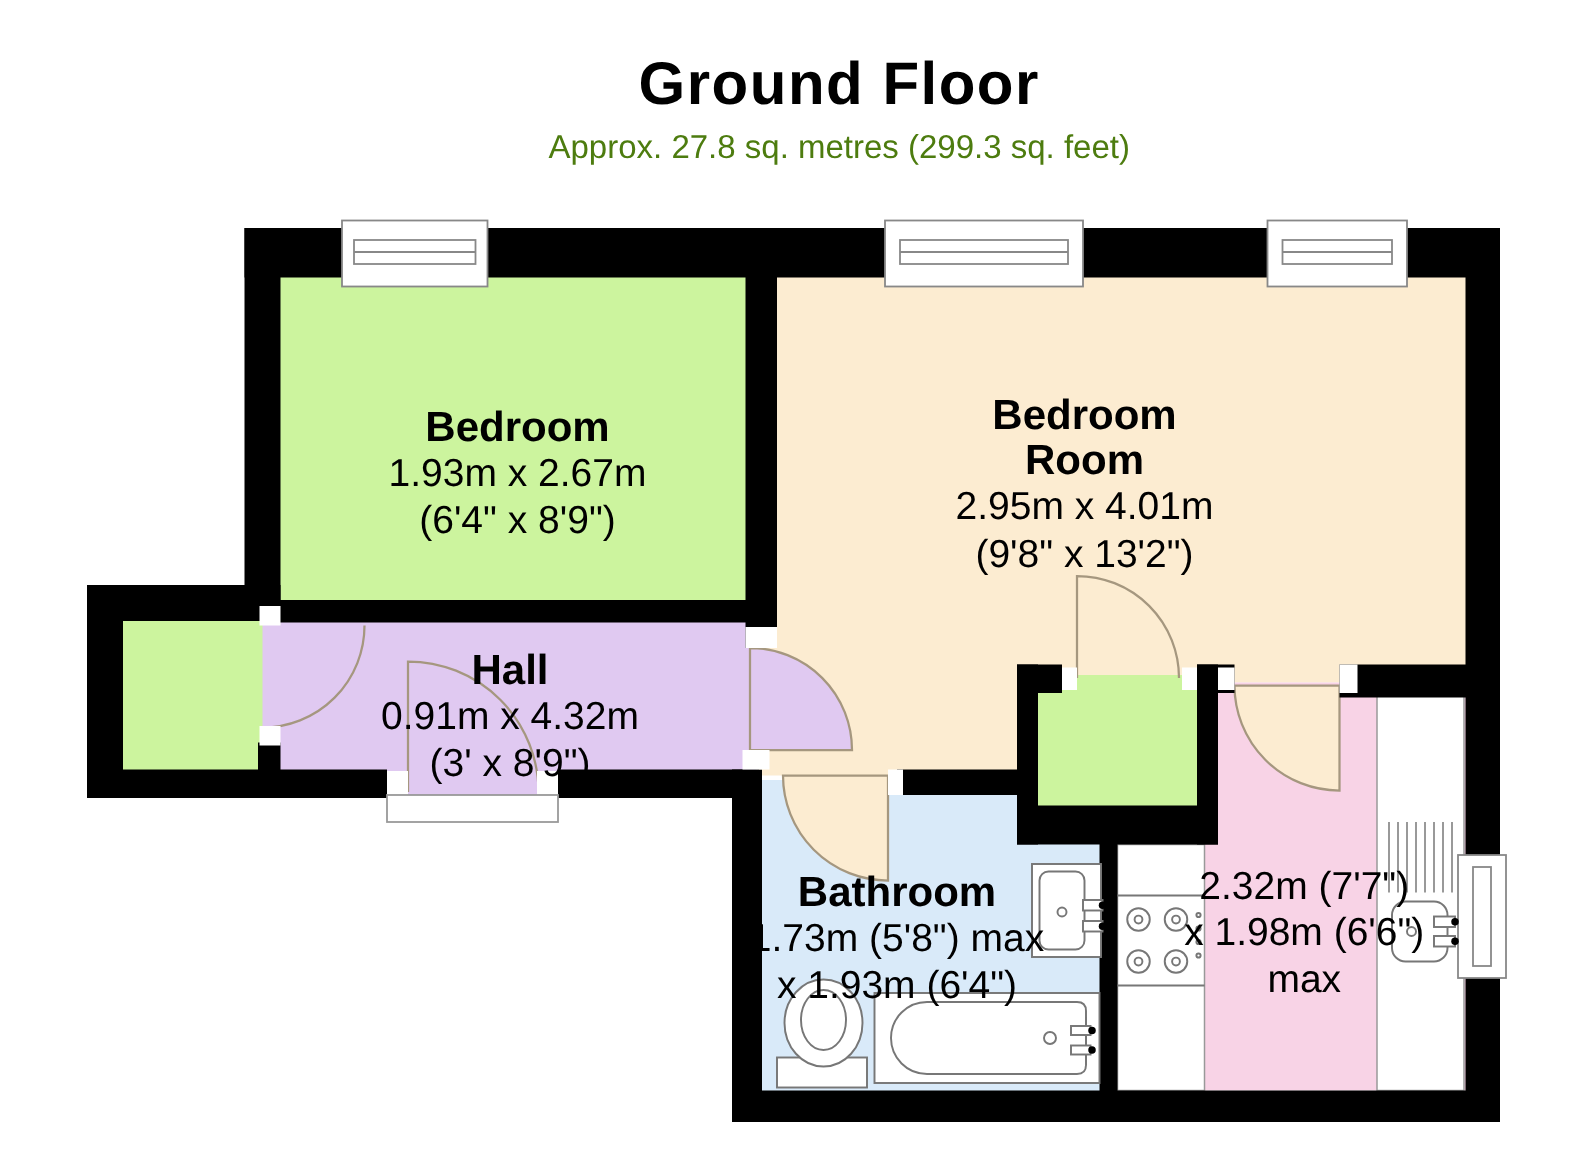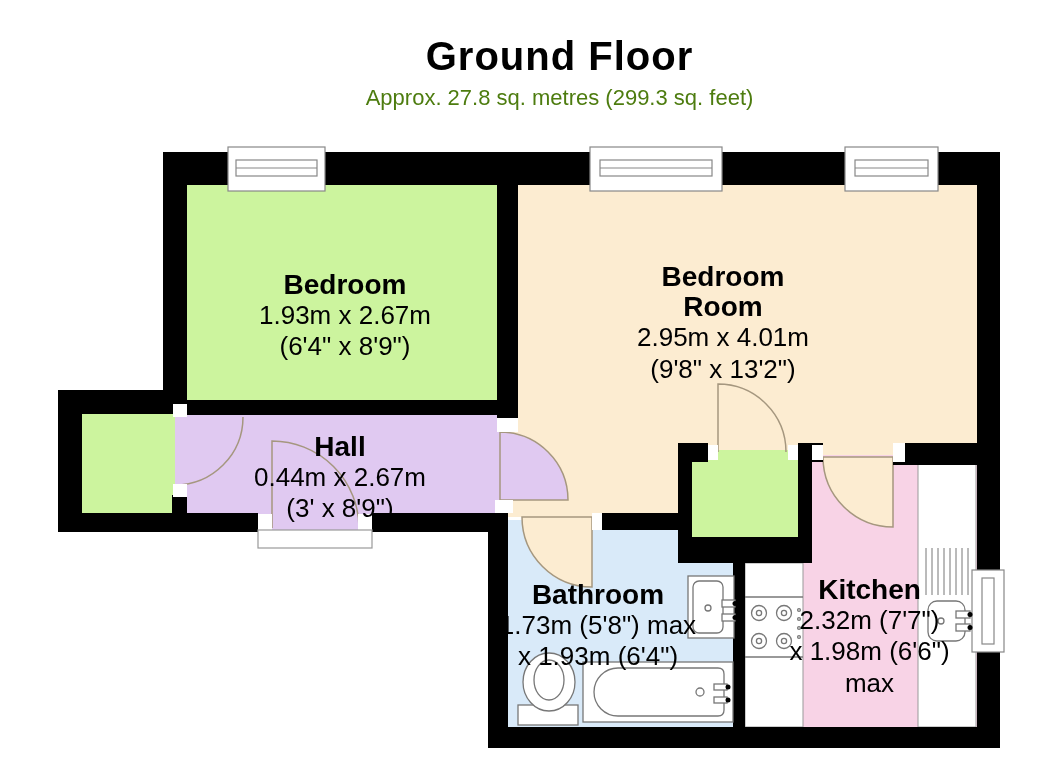--- a/index.html
+++ b/index.html
@@ -179,28 +179,27 @@
   </div>
 
   <div class="room-label" style="left:598px;top:262px;width:250px;">
     <div class="room-name" style="width:130px;">Bedroom Room</div>
     <div class="room-dim">2.95m x 4.01m</div>
     <div class="room-dim">(9'8" x 13'2")</div>
   </div>
 
   <div class="room-label" style="left:215px;top:432px;width:250px;">
     <div class="room-name">Hall</div>
-    <div class="room-dim">0.44m x 2.67m</div>
+    <div class="room-dim">0.91m x 4.32m</div>
     <div class="room-dim">(3' x 8'9")</div>
   </div>
 
   <div class="room-label" style="left:478px;top:580px;width:240px;">
     <div class="room-name">Bathroom</div>
     <div class="room-dim">1.73m (5'8") max</div>
     <div class="room-dim">x 1.93m (6'4")</div>
   </div>
 
   <div class="room-label" style="left:762px;top:575px;width:215px;">
-    <div class="room-name">Kitchen</div>
     <div class="room-dim">2.32m (7'7")</div>
     <div class="room-dim">x 1.98m (6'6") max</div>
   </div>
 </div>
 
 </body></html>

